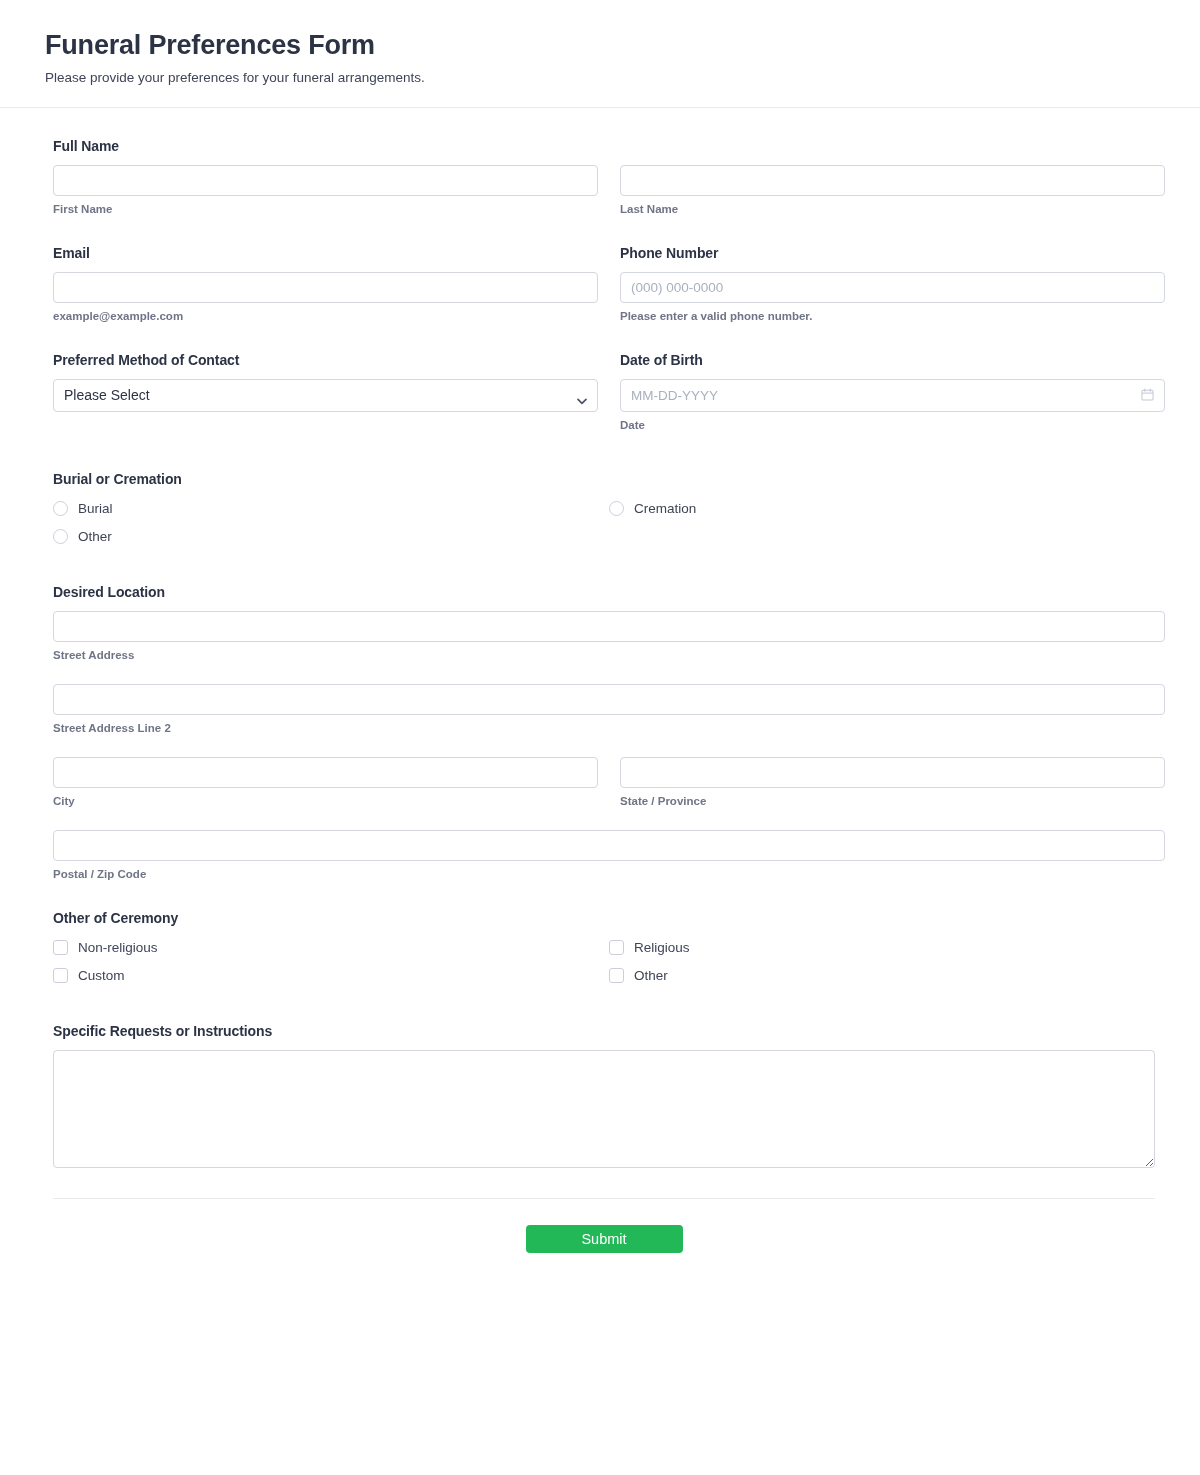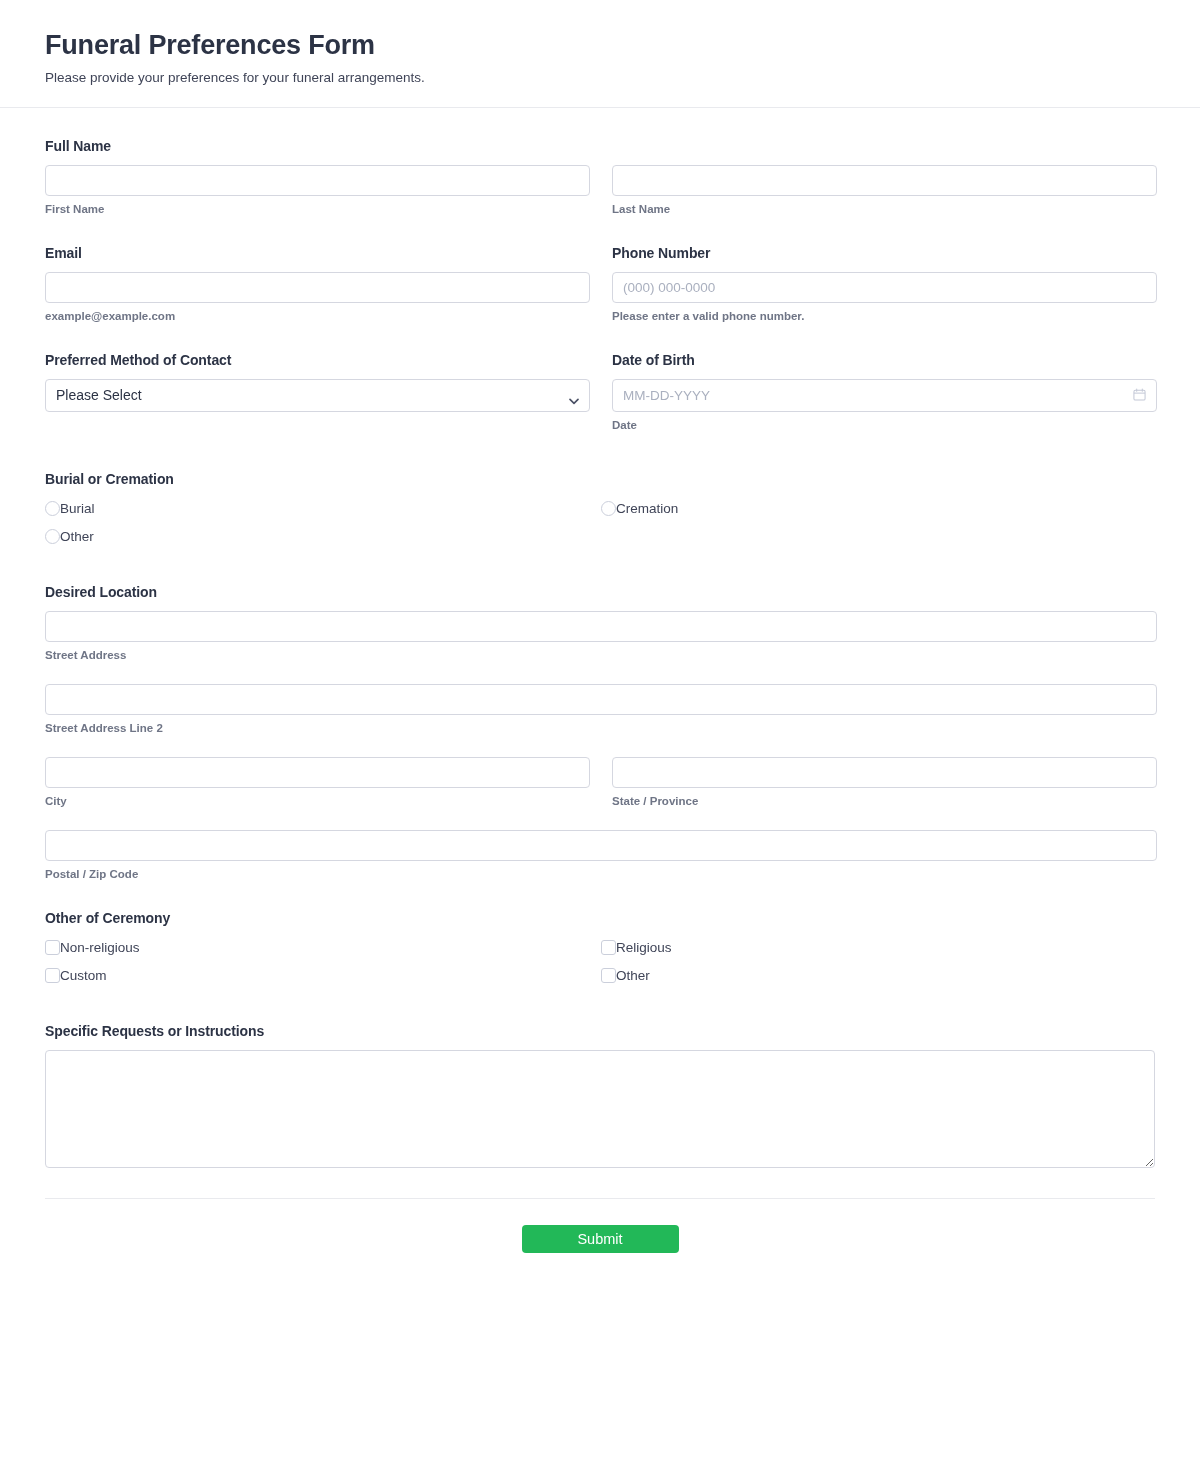--- a/index.html
+++ b/index.html
@@ -33,20 +33,21 @@
   .form-subtitle {
     font-size: 13.5px;
     color: #3f4457;
     margin: 0;
     font-weight: normal;
   }
 
   
   .form-body {
     padding: 30px 45px 0 45px;
+    margin-left: 8px;
   }
 
   .field-block { margin-bottom: 0; }
 
   .field-label {
     font-size: 14px;
     font-weight: bold;
     color: #2c3345;
     display: block;
     margin-bottom: 11px;
@@ -121,21 +122,21 @@
   
   .choice-grid {
     display: flex;
     flex-wrap: wrap;
     width: 1112px;
   }
   .choice {
     width: 50%;
     display: flex;
     align-items: center;
-    gap: 0;
+    gap: 10px;
     margin-bottom: 8px;
     min-height: 20px;
   }
   .radio-mark {
     width: 15px;
     height: 15px;
     border: 1px solid #cbcfdb;
     border-radius: 50%;
     background: #fff;
     flex: 0 0 15px;

